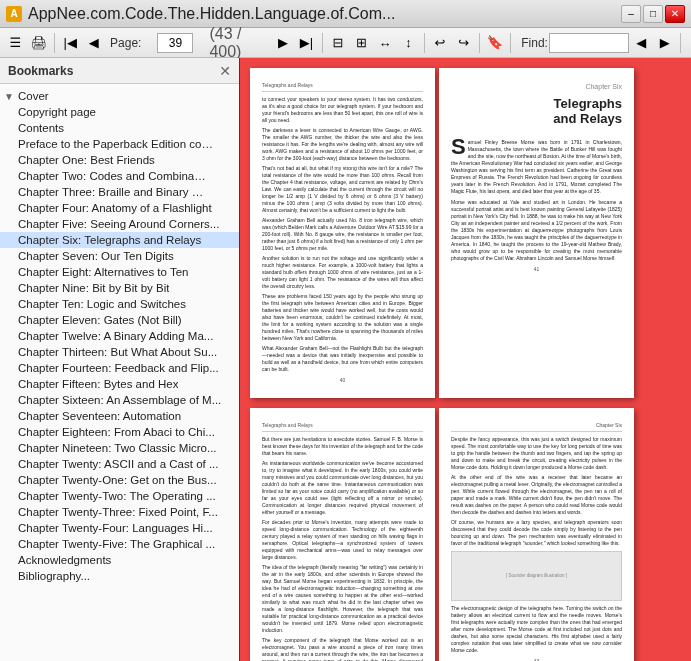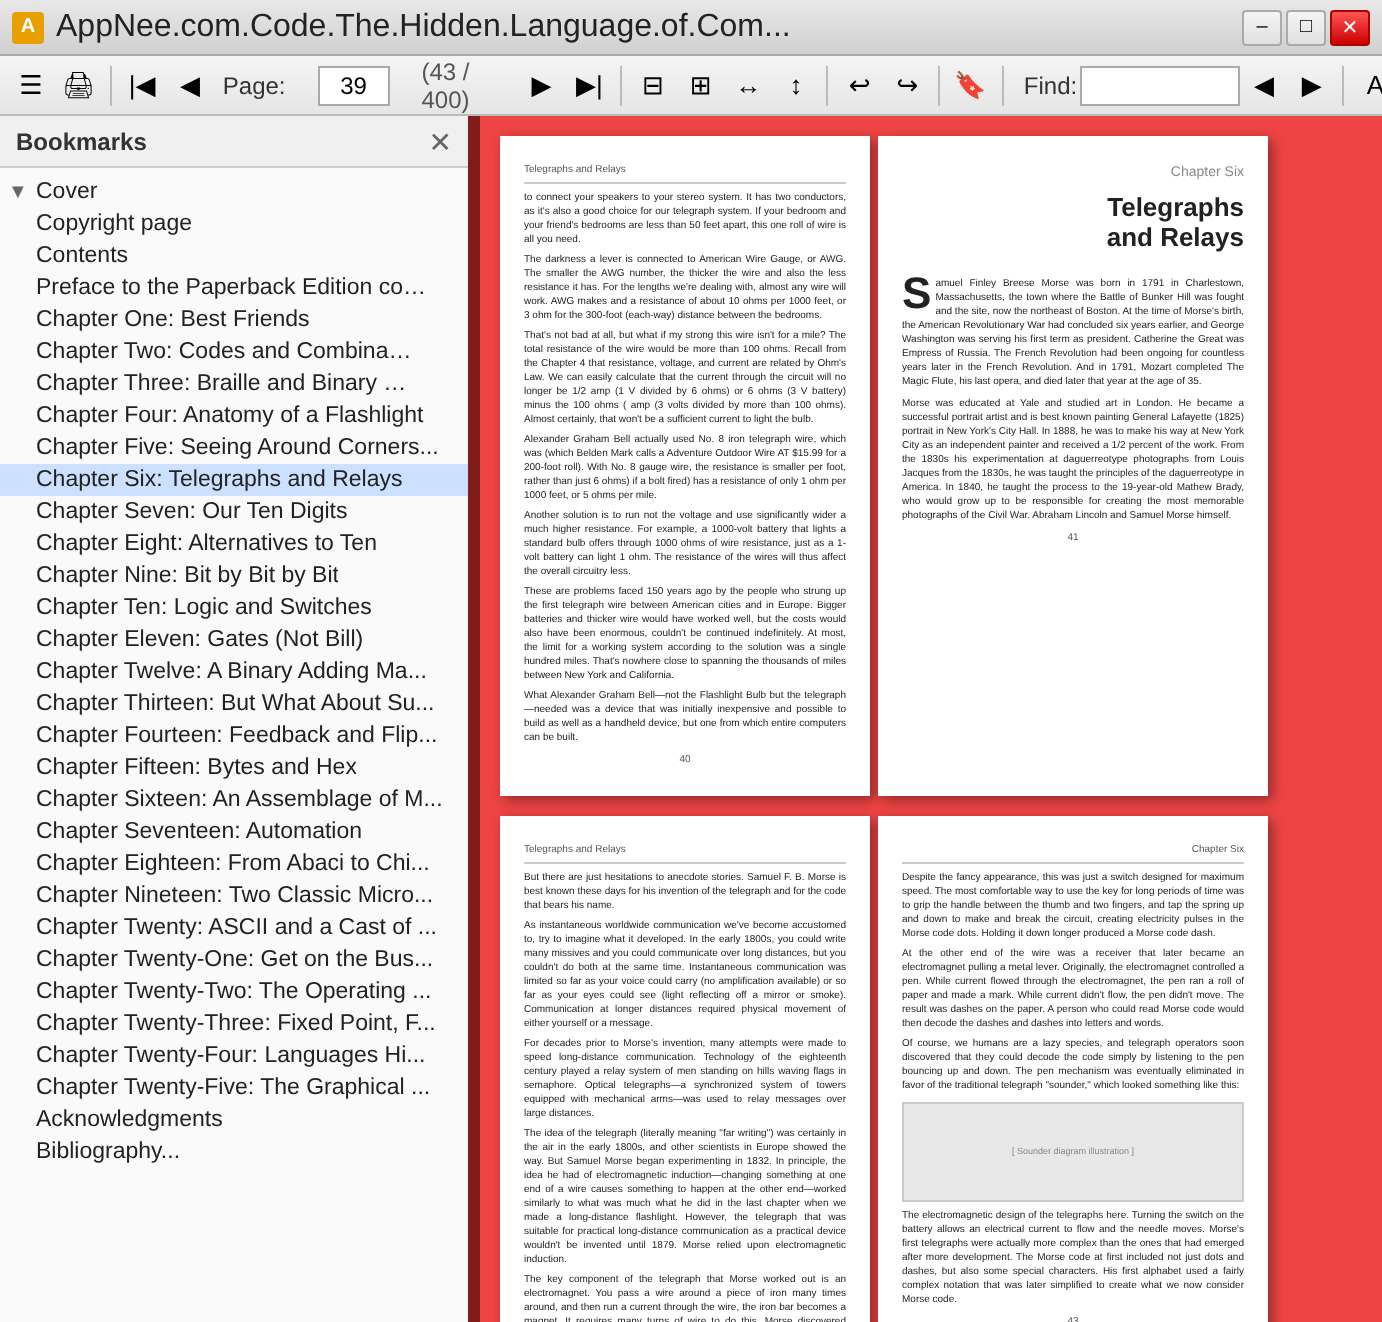--- a/index.html
+++ b/index.html
@@ -72,42 +72,42 @@
       display: flex; align-items: center; gap: 16px; margin: 0 4px;
     }
     .page-label { font-size: 12px; color: #333; }
     .page-input {
       width: 36px; height: 20px;
       border: 1px solid #aaa;
       text-align: center;
       font-size: 12px;
       background: white;
     }
-    .page-total { font-size: 12px; color: #555; }
+    .page-total { font-size: 16px; color: #555; }
     .find-label { font-size: 12px; color: #333; margin-left: 6px; }
     .find-input {
       width: 80px; height: 20px;
       border: 1px solid #aaa;
       font-size: 12px;
       padding: 0 3px;
       background: white;
     }
 
     
     .main {
       display: flex;
       height: calc(661px - 28px - 30px);
     }
 
     
     .sidebar {
       width: 240px;
       min-width: 240px;
       background: #fafafa;
-      border-right: 6px solid #7f1d1d;
+      border-right: 1px solid #7f1d1d;
       display: flex;
       flex-direction: column;
       overflow: hidden;
     }
     .sidebar-header {
       display: flex;
       align-items: center;
       justify-content: space-between;
       padding: 4px 8px;
       background: #f0f0f0;

